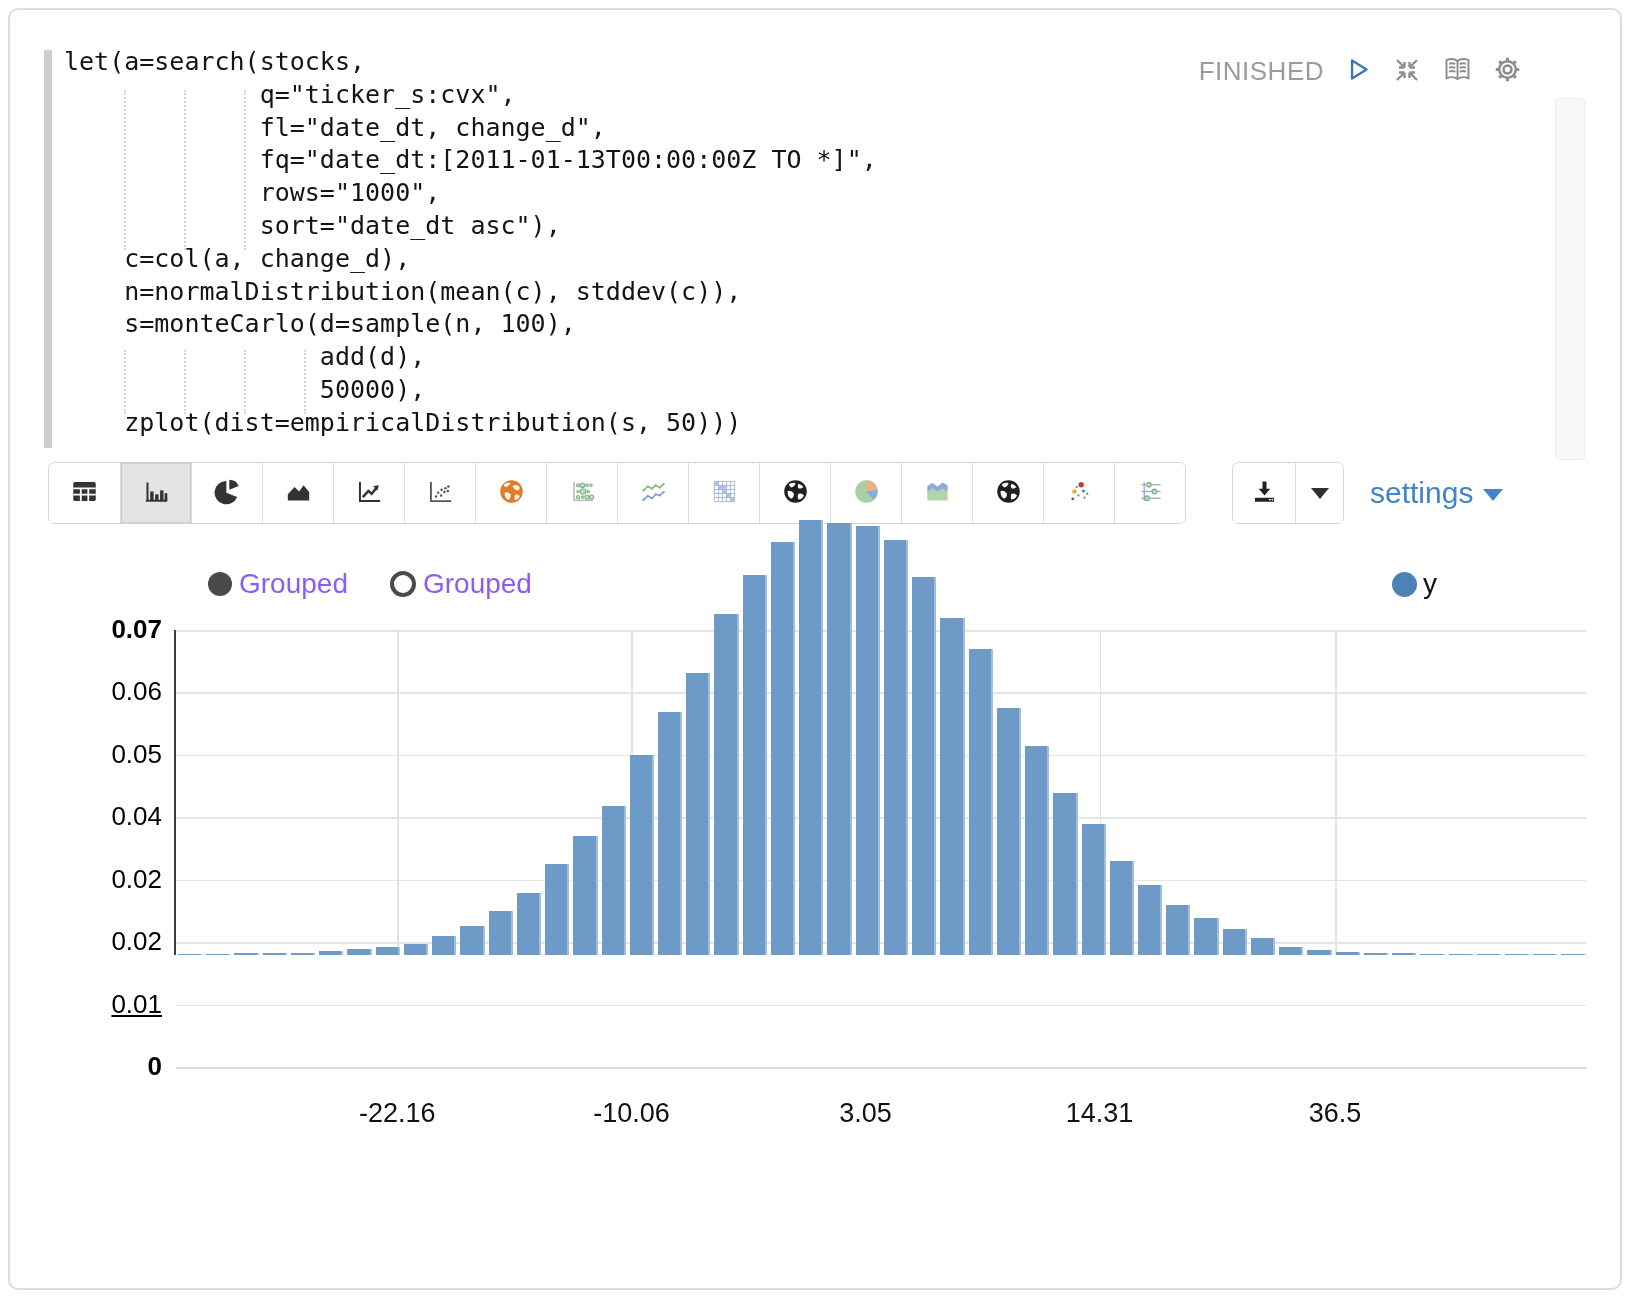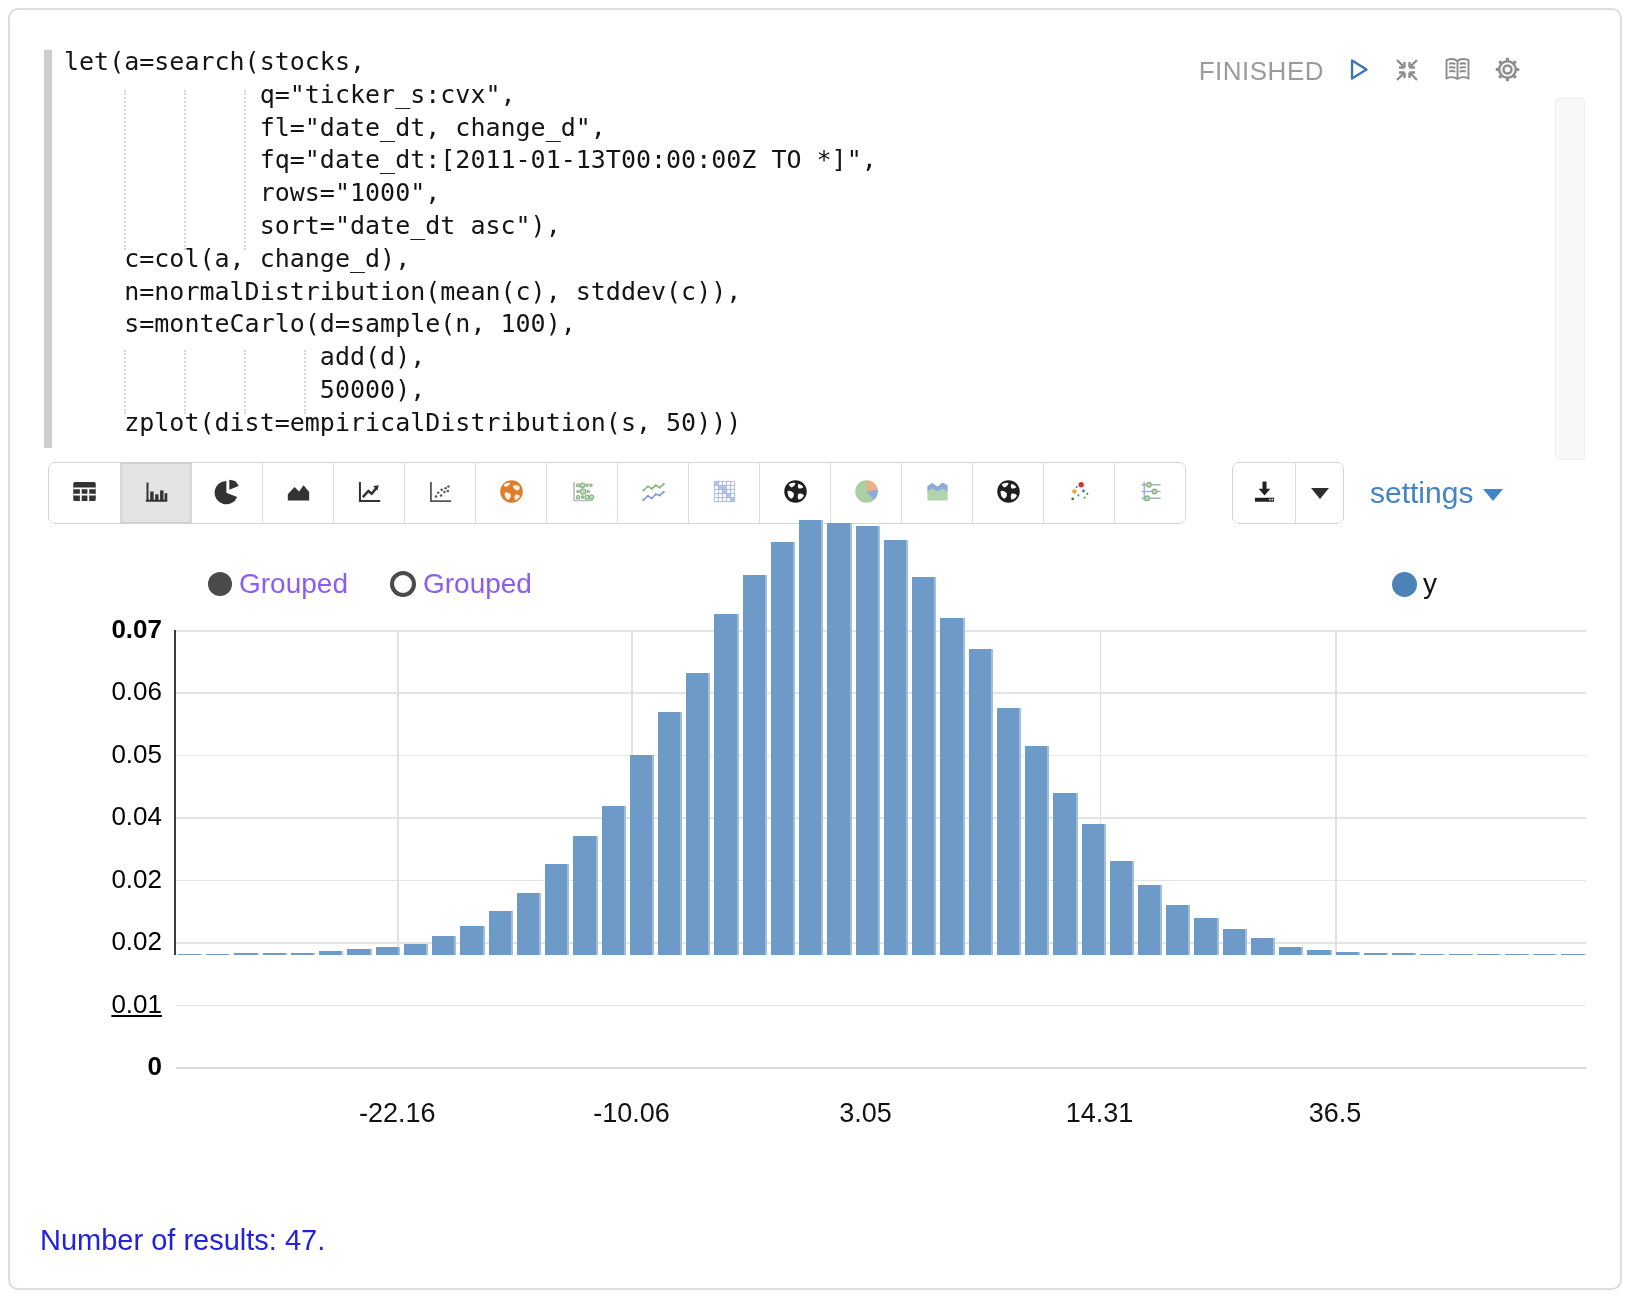--- a/index.html
+++ b/index.html
@@ -443,14 +443,13 @@
         <div class="bar" style="background: rgb(109, 154, 198); height: 1.87286px;"></div>
         <div class="bar" style="background: rgb(109, 154, 198); height: 1.5px;"></div>
         <div class="bar" style="background: rgb(109, 154, 198); height: 1.5px;"></div>
         <div class="bar" style="background: rgb(109, 154, 198); height: 1.5px;"></div>
         <div class="bar" style="background: rgb(109, 154, 198); height: 1.5px;"></div>
         <div class="bar" style="background: rgb(109, 154, 198); height: 1.5px;"></div>
         <div class="bar" style="background: rgb(109, 154, 198); height: 1.5px;"></div>
       </div>
     </div>
 
-  <div class="footer-text">Number of results: 47.</div>
 </div>
 
 </body></html>

